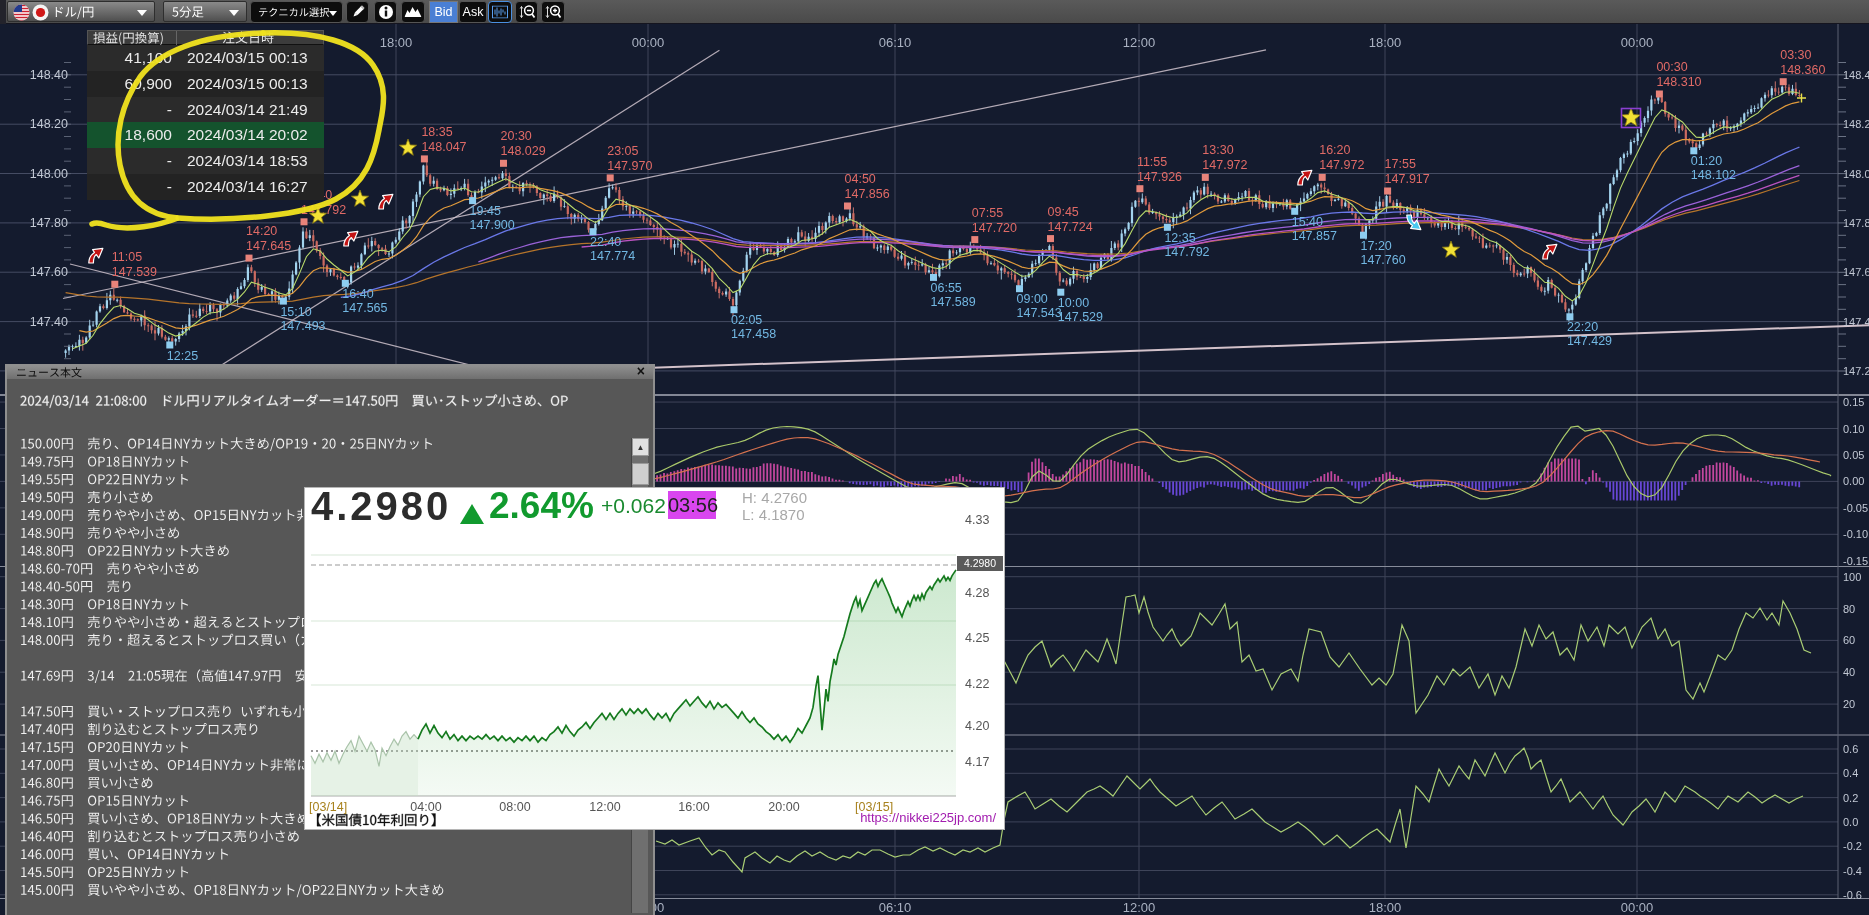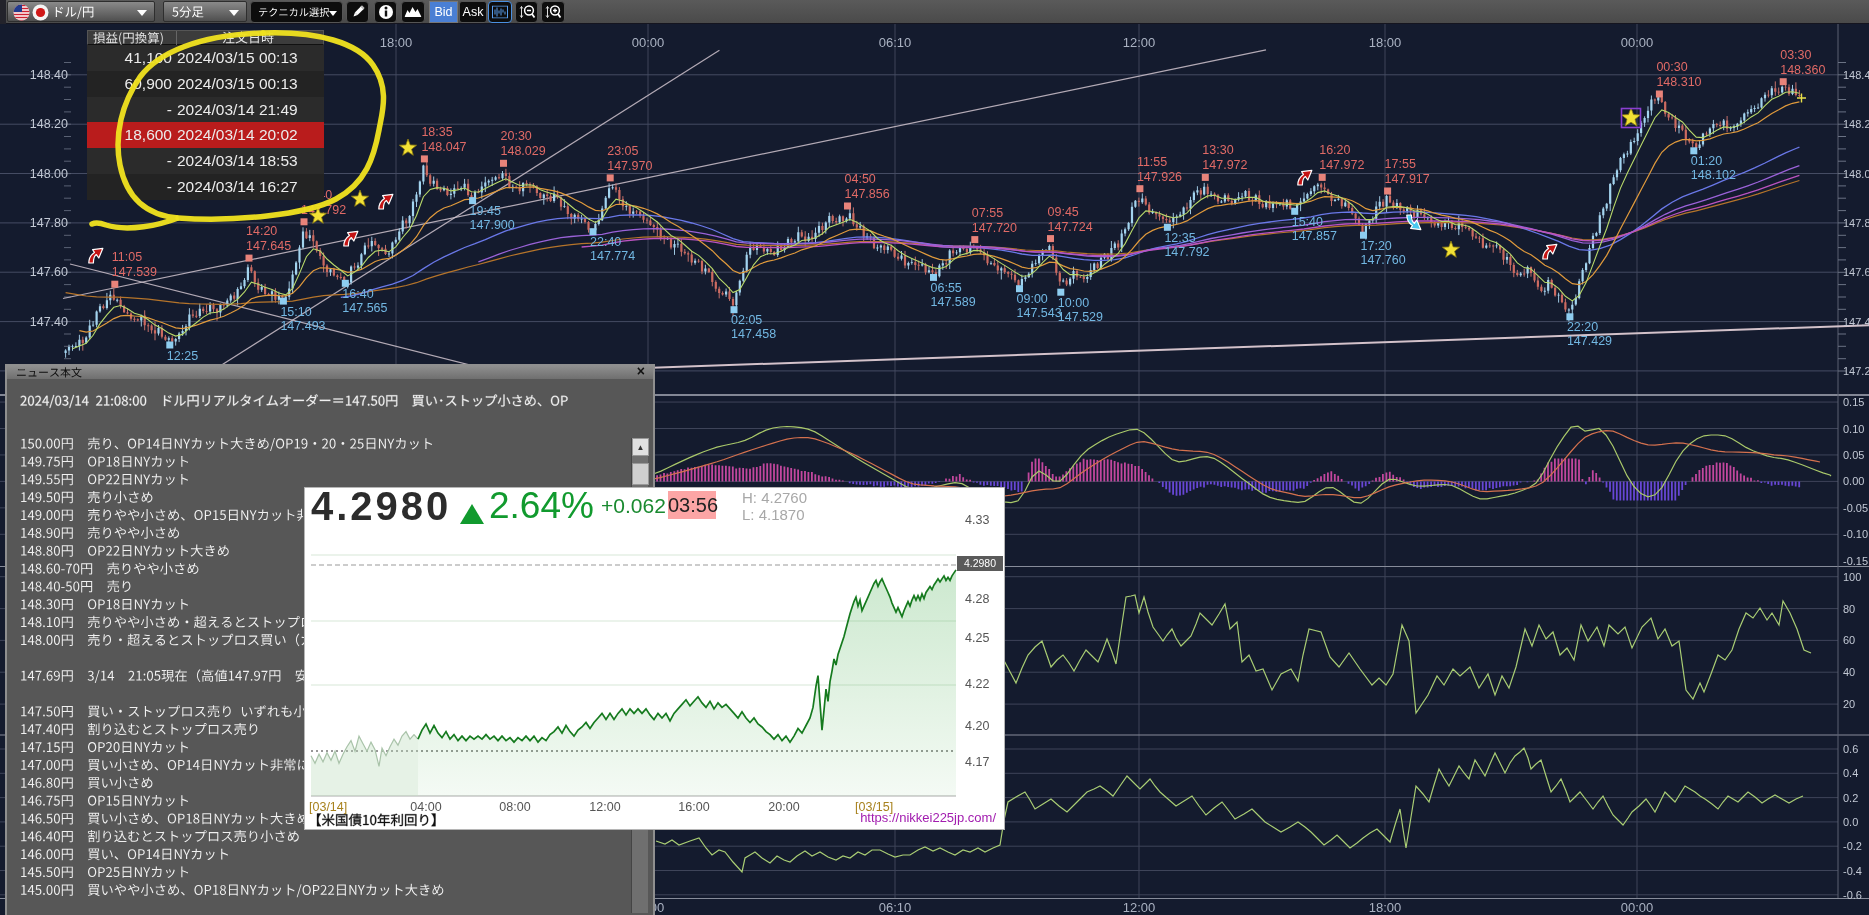--- a/index.html
+++ b/index.html
@@ -15,34 +15,34 @@
 .arr2{position:absolute;right:5px;top:9px;width:0;height:0;border-left:4px solid transparent;border-right:4px solid transparent;border-top:5px solid #fff}
 .btn{position:absolute;top:1px;height:22px;background:#0d0d0d;border:1px solid #555;border-radius:4px}
 .btn.ic svg{position:absolute;left:50%;top:50%;transform:translate(-50%,-50%)}
 .bid{position:absolute;left:429px;top:1px;width:29px;height:22px;background:#4a7fd4;border:1px solid #777;border-radius:0;color:#fff;font-size:12.5px;text-align:center;line-height:21px}
 .ask{position:absolute;left:459px;top:1px;width:28px;height:22px;background:#0d0d0d;border:1px solid #555;border-radius:3px;color:#fff;font-size:12.5px;text-align:center;line-height:21px}
 #tbl{position:absolute;left:87px;top:30px;width:237px;z-index:20;font-size:15.5px;color:#ececec}
 .thead{position:relative;height:15px;background:#3c3c3c;border:1px solid #555;border-bottom:1px solid #111}
 .hsep{position:absolute;left:88px;top:0;width:1px;height:15px;background:#666}
 .trow{position:relative;height:25.8px;line-height:25.8px}
 .c1{position:absolute;right:152px;text-align:right}
-.c2{position:absolute;left:90px}
+.c2{position:absolute;left:100px}
 #circle{position:absolute;left:48px;top:25px;z-index:30}
 #news{position:absolute;left:5px;top:364px;width:650px;height:551px;background:#575757;border:2px solid #8f8f8f;border-bottom:none;z-index:40}
 .ntitle{position:absolute;left:0;top:0;width:646px;height:13px;background:linear-gradient(#8f8f8f,#6f6f6f)}
 .nx{position:absolute;right:8px;top:-3px;color:#111;font-size:14px;font-weight:bold}
 .nscroll{position:absolute;left:624px;top:72px;width:17px;height:475px;background:#6f6f6f;border-left:1px solid #444}
 .nup{position:absolute;left:0;top:0;width:17px;height:18px;background:#e0e0e0;border:1px solid #999;color:#333;font-size:8px;text-align:center;line-height:18px}
 .nthumb{position:absolute;left:0;top:25px;width:17px;height:22px;background:#cfcfcf;border:1px solid #999}
 #newstext{position:absolute;left:0;top:0;z-index:45;pointer-events:none}
 #white{position:absolute;left:304px;top:487px;width:701px;height:343px;background:#fff;border:1px solid #b5b5b5;z-index:50}
 .wprice{position:absolute;left:6px;top:-4px;font-size:40px;font-weight:bold;color:#2c2c2c;letter-spacing:3px}
-.wpct{position:absolute;left:184px;top:-3px;font-size:37px;font-weight:normal;color:#119a2e}
+.wpct{position:absolute;left:184px;top:-3px;font-size:37px;font-weight:bold;color:#119a2e}
 .wchg{position:absolute;left:296px;top:6px;font-size:21px;color:#1a8a30}
-.wtime{position:absolute;left:363px;top:3px;width:48px;height:28px;background:#fca5a5;color:#222;font-size:20px;text-align:center;line-height:28px}
+.wtime{position:absolute;left:363px;top:3px;width:48px;height:28px;background:#d946ef;color:#222;font-size:20px;text-align:center;line-height:28px}
 .whl{position:absolute;left:437px;top:1px;font-size:15px;color:#a8a8a8;line-height:17px}
 .wtag{position:absolute;left:652px;top:68px;width:46px;height:15px;background:#5a5a5a;color:#fff;font-size:10.5px;text-align:center;line-height:15px}
 .wurl{position:absolute;right:8px;top:322px;font-size:13px;color:#a21caf}
 .wx{position:absolute;top:312px;width:56px;text-align:center;font-size:12.5px;color:#555}
 .wxg{position:absolute;top:312px;width:56px;font-size:12.5px;color:#a8821e}
 .wy{position:absolute;left:660px;font-size:12.5px;color:#555}
 </style></head><body>
 <div id="page">
     <svg id="main" width="1869" height="915" viewBox="0 0 1869 915">
       <line x1="396" y1="23" x2="396" y2="898" stroke="#3e4459" stroke-width="1"></line>
@@ -269,21 +269,21 @@
         <span class="c2">2024/03/15 00:13</span>
       </div>
       <div class="trow" style="background:#232323">
         <span class="c1">60,900</span>
         <span class="c2">2024/03/15 00:13</span>
       </div>
       <div class="trow" style="background:#2b2b2b">
         <span class="c1">-</span>
         <span class="c2">2024/03/14 21:49</span>
       </div>
-      <div class="trow" style="background:#b91c1c">
+      <div class="trow" style="background:#14532d">
         <span class="c1">18,600</span>
         <span class="c2">2024/03/14 20:02</span>
       </div>
       <div class="trow" style="background:#2b2b2b">
         <span class="c1">-</span>
         <span class="c2">2024/03/14 18:53</span>
       </div>
       <div class="trow" style="background:#232323">
         <span class="c1">-</span>
         <span class="c2">2024/03/14 16:27</span>
@@ -991,21 +991,21 @@
       <div class="wtag">4.2980</div>
       <div class="wurl">https://nikkei225jp.com/</div>
       <div class="wxg" style="left:4px">[03/14]</div>
       <div class="wx" style="left:93px">04:00</div>
       <div class="wx" style="left:182px">08:00</div>
       <div class="wx" style="left:272px">12:00</div>
       <div class="wx" style="left:361px">16:00</div>
       <div class="wx" style="left:451px">20:00</div>
       <div class="wxg" style="left:550px">[03/15]</div>
       <div class="wy" style="top:25px">4.33</div>
-      <div class="wy" style="top:104px">4.28</div>
+      <div class="wy" style="top:98px">4.28</div>
       <div class="wy" style="top:143px">4.25</div>
       <div class="wy" style="top:189px">4.22</div>
       <div class="wy" style="top:231px">4.20</div>
       <div class="wy" style="top:267px">4.17</div>
     </div>
     <div id="bar">
       <div style="position:absolute;left:0;top:0;width:6px;height:24px;background:#23232b"></div>
       <div class="dd" style="left:7px;width:148px">
         <svg width="17" height="17" style="position:absolute;left:5px;top:2px">
           <defs>

